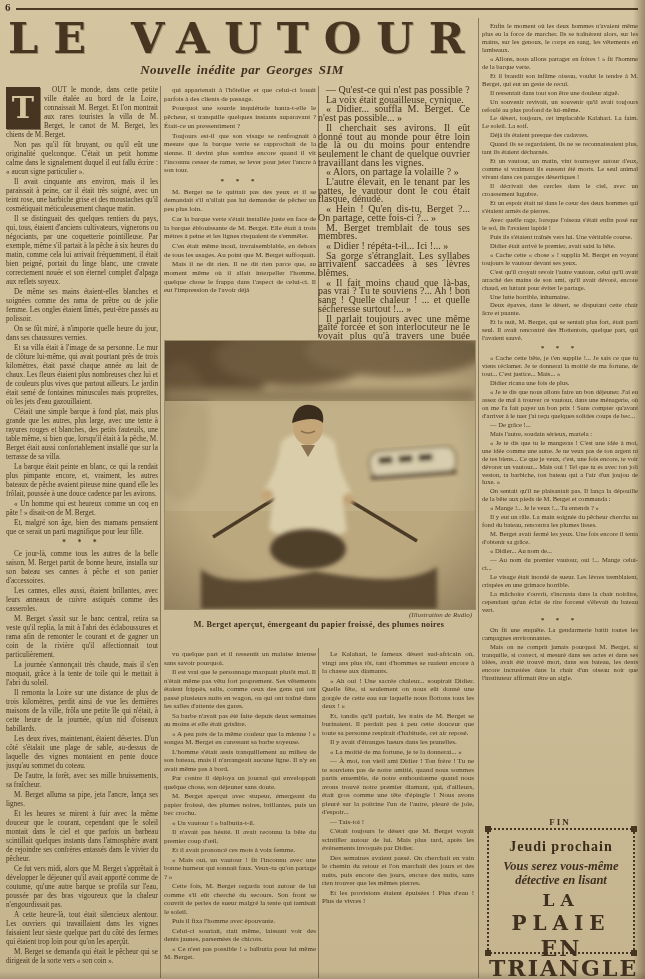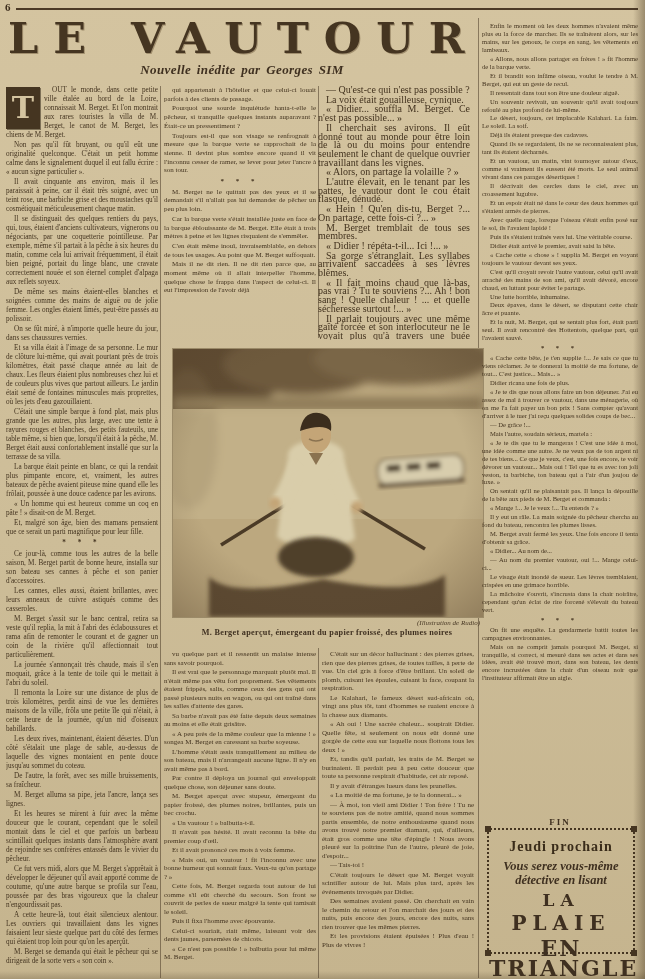--- a/index.html
+++ b/index.html
@@ -96,21 +96,21 @@
   <div class="vrule vr2b"></div>
   <div class="vrule vr3"></div>
 
   <div class="col c1">
     <div class="dropcap">T</div>
     <div>
         <p class="para">OUT le monde, dans cette petite ville étalée au bord de la Loire, connaissait M. Berget. Et l'on montrait aux rares touristes la villa de M. Berget, le canot de M. Berget, les chiens de M. Berget.</p>
         <p class="para">Non pas qu'il fût bruyant, ou qu'il eût une originalité quelconque. C'était un petit homme calme dans le signalement duquel il eut fallu écrire : « aucun signe particulier ».</p>
         <p class="para">Il avait cinquante ans environ, mais il les paraissait à peine, car il était très soigné, avec un teint rose, une barbiche grise et des moustaches qu'il cosmétiquait méticuleusement chaque matin.</p>
         <p class="para">Il se distinguait des quelques rentiers du pays, qui, tous, étaient d'anciens cultivateurs, vignerons ou négociants, par une coquetterie pointilleuse. Par exemple, même s'il partait à la pêche à six heures du matin, comme cela lui arrivait fréquemment, il était bien peigné, portait du linge blanc, une cravate correctement nouée et son éternel complet d'alpaga aux reflets soyeux.</p>
-        <p class="para">De même ses mains étaient-elles blanches et soignées comme des mains de aiguë ou de jolie femme. Les ongles étaient limés, peut-être passés au polissoir.</p>
+        <p class="para">De même ses mains étaient-elles blanches et soignées comme des rama de prêtre ou de jolie femme. Les ongles étaient limés, peut-être passés au polissoir.</p>
         <p class="para">On se fût miré, à n'importe quelle heure du jour, dans ses chaussures vernies.</p>
         <p class="para">Et sa villa était à l'image de sa personne. Le mur de clôture lui-même, qui avait pourtant près de trois kilomètres, était passé chaque année au lait de chaux. Les fleurs étaient plus nombreuses chez lui et de couleurs plus vives que partout ailleurs. Le jardin était semé de fontaines minuscules mais proprettes, où les jets d'eau gazouillaient.</p>
         <p class="para">C'était une simple barque à fond plat, mais plus grande que les autres, plus large, avec une tente à rayures rouges et blanches, des petits fauteuils, une table même, si bien que, lorsqu'il était à la pêche, M. Berget était aussi confortablement installé que sur la terrasse de sa villa.</p>
         <p class="para">La barque était peinte en blanc, ce qui la rendait plus pimpante encore, et, vraiment, les autres bateaux de pêche avaient piteuse mine quand elle les frôlait, poussée à une douce cadence par les avirons.</p>
         <p class="para">« Un homme qui est heureux comme un coq en pâte ! » disait-on de M. Berget.</p>
         <p class="para">Et, malgré son âge, bien des mamans pensaient que ce serait un parti magnifique pour leur fille.</p>
         <p class="para sep">* * *</p>
         <p class="para">Ce jour-là, comme tous les autres de la belle saison, M. Berget partit de bonne heure, installa sur son bateau ses cannes à pêche et son panier d'accessoires.</p>
         <p class="para">Les cannes, elles aussi, étaient brillantes, avec leurs anneaux de cuivre astiqués comme des casseroles.</p>
         <p class="para">M. Berget s'assit sur le banc central, retira sa veste qu'il replia, la mit à l'abri des éclaboussures et rama afin de remonter le courant et de gagner un coin de la rivière qu'il affectionnait tout particulièrement.</p>
@@ -149,21 +149,21 @@
         <p class="para">L'autre élevait, en le tenant par les pattes, le vautour dont le cou était flasque, dénudé.</p>
         <p class="para">« Hein ! Qu'en dis-tu, Berget ?... On partage, cette fois-ci ?... »</p>
         <p class="para">M. Berget tremblait de tous ses membres.</p>
         <p class="para">« Didier ! répéta-t-il... Ici !... »</p>
         <p class="para">Sa gorge s'étranglait. Les syllabes arrivaient saccadées à ses lèvres blêmes.</p>
         <p class="para">« Il fait moins chaud que là-bas, pas vrai ? Tu te souviens ?... Ah ! bon sang ! Quelle chaleur ! ... et quelle sécheresse surtout !... »</p>
         <p class="para">Il parlait toujours avec une même gaîté forcée et son interlocuteur ne le voyait plus qu'à travers une buée trouble. Et ce n'était plus sur le fond quiet de la forêt que Didier se détachait.</p>
       </div>
   </div>
 
-  <figure class="figure" style="margin:8px">
+  <figure class="figure" style="margin:0">
     <svg width="310" height="268" viewBox="0 0 310 268">
       <defs>
         <filter id="b2">
             <feGaussianBlur stdDeviation="2"></feGaussianBlur>
           </filter>
         <filter id="b4">
             <feGaussianBlur stdDeviation="4"></feGaussianBlur>
           </filter>
         <radialGradient id="vig" cx="50%" cy="45%" r="75%">
           <stop offset="60%" stop-color="rgba(90,70,45,0)"></stop>
@@ -222,21 +222,20 @@
         <p class="para">« Mais oui, un vautour ! fit l'inconnu avec une bonne humeur qui sonnait faux. Veux-tu qu'on partage ? »</p>
         <p class="para">Cette fois, M. Berget regarda tout autour de lui comme s'il eût cherché du secours. Son front se couvrit de perles de sueur malgré la tente qui tamisait le soleil.</p>
         <p class="para">Puis il fixa l'homme avec épouvante.</p>
         <p class="para">Celui-ci souriait, riait même, laissant voir des dents jaunes, parsemées de chicots.</p>
         <p class="para">« Ce n'est pas possible ! » balbutia pour lui même M. Berget.</p>
       </div>
   </div>
 
   <div class="col c3b">
     <div>
-        <p class="para">C'était sur un décor hallucinant : des pierres grises, rien que des pierres grises, de toutes tailles, à perte de vue. Un ciel gris à force d'être brillant. Un soleil de plomb, cuisant les épaules, cuisant la face, coupant la respiration.</p>
         <p class="para">Le Kalahari, le fameux désert sud-africain où, vingt ans plus tôt, tant d'hommes se ruaient encore à la chasse aux diamants.</p>
         <p class="para">« Ah oui ! Une sacrée chaleur... soupirait Didier. Quelle fête, si seulement on nous eût donné une gorgée de cette eau sur laquelle nous flottons tous les deux ! »</p>
         <p class="para">Et, tandis qu'il parlait, les traits de M. Berget se burinaient. Il perdait peu à peu cette douceur que toute sa personne respirait d'habitude, cet air reposé.</p>
         <p class="para">Il y avait d'étranges lueurs dans les prunelles.</p>
         <p class="para">« La moitié de ma fortune, je te la donnerai... »</p>
         <p class="para">— À moi, ton vieil ami Didier ! Ton frère ! Tu ne te souviens pas de notre amitié, quand nous sommes partis ensemble, de notre enthousiasme quand nous avons trouvé notre premier diamant, qui, d'ailleurs, était gros comme une tête d'épingle ! Nous avons pleuré sur la poitrine l'un de l'autre, pleuré de joie, d'espoir...</p>
         <p class="para">— Tais-toi !</p>
         <p class="para">C'était toujours le désert que M. Berget voyait scintiller autour de lui. Mais plus tard, après les événements invoqués par Didier.</p>
         <p class="para">Des semaines avaient passé. On cherchait en vain le chemin du retour et l'on marchait des jours et des nuits, puis encore des jours, encore des nuits, sans rien trouver que les mêmes pierres.</p>
         <p class="para">Et les provisions étaient épuisées ! Plus d'eau ! Plus de vivres !</p>

